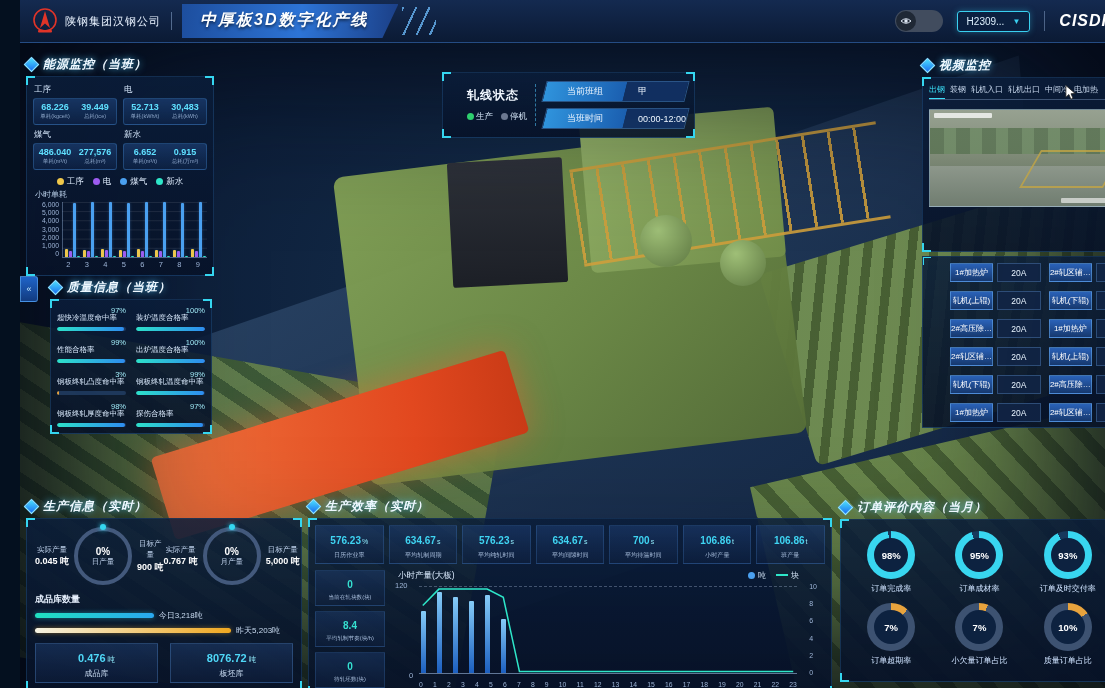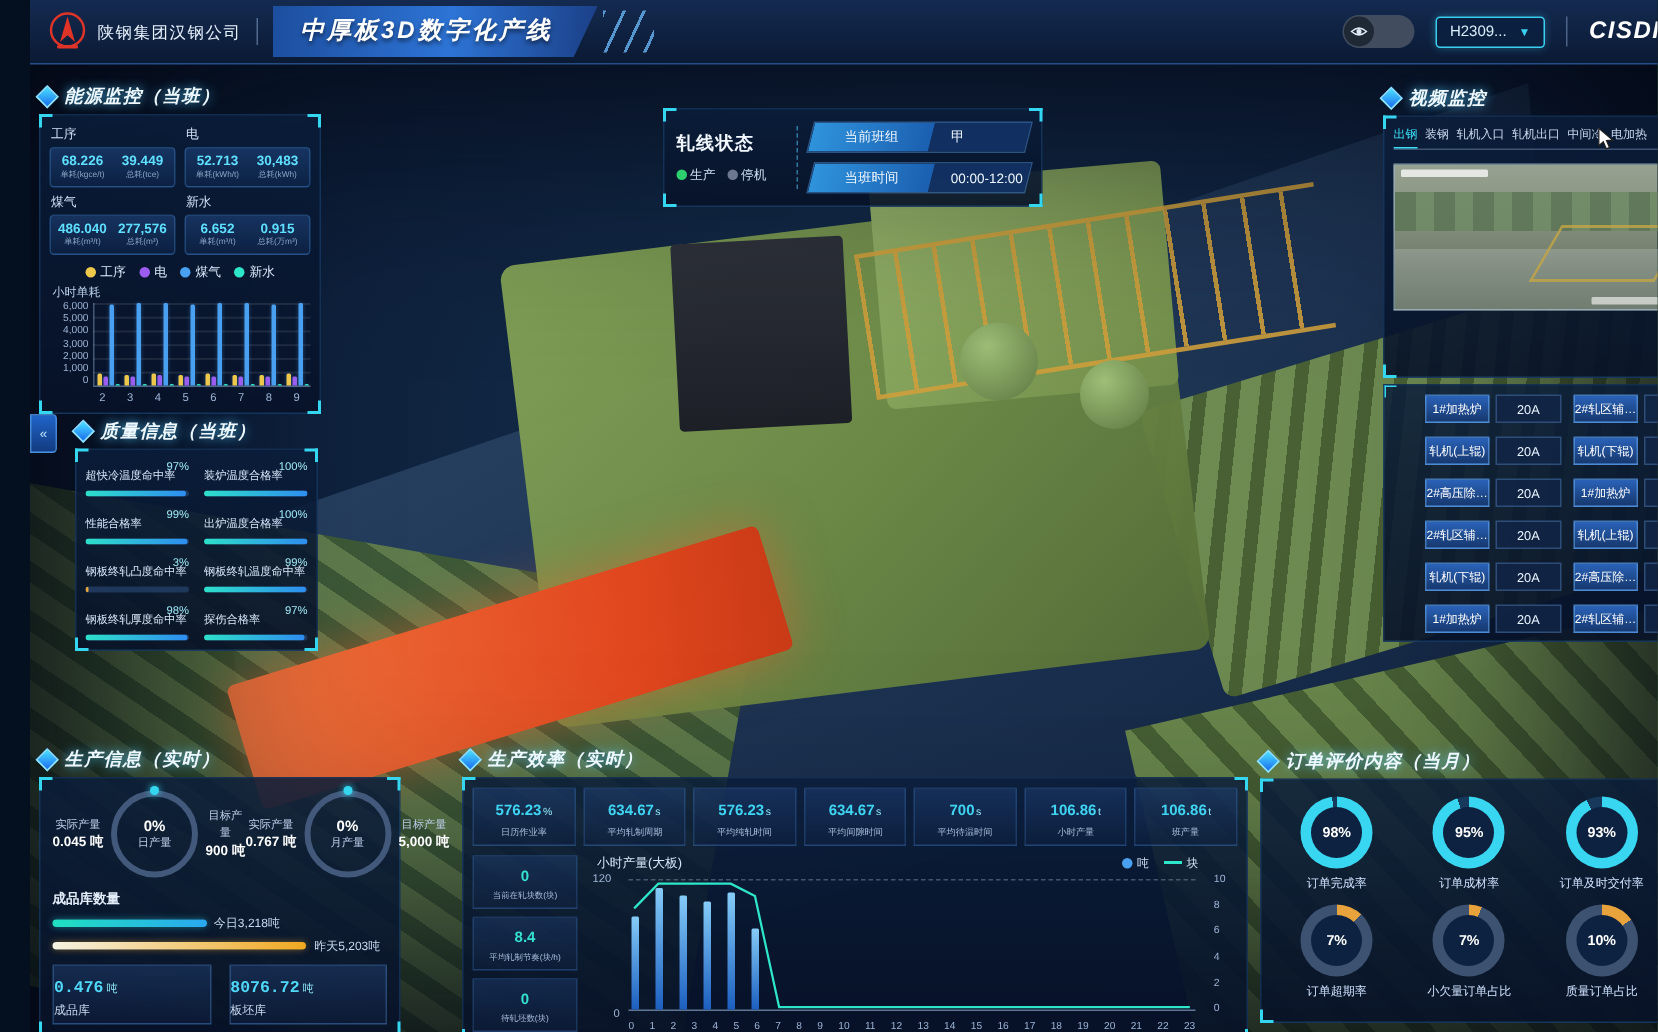--- a/index.html
+++ b/index.html
@@ -70,21 +70,21 @@
   .qlab{font-size:7.5px;color:#d8e8fb;white-space:nowrap;overflow:hidden;max-width:78%;}
   .qpct{position:absolute;right:0;top:0;font-size:7.5px;color:#9fe8f5;}
   .qtrack{height:4px;background:rgba(40,72,115,.65);border-radius:2px;margin-top:3px;overflow:hidden;}
   .qtrack i{display:block;height:100%;border-radius:2px;background:linear-gradient(90deg,#2de0c9,#2e8df0);}
   
   .edgetab{position:absolute;width:16px;height:24px;background:linear-gradient(180deg,#1f64c8,#123b80);border:1px solid rgba(110,190,255,.5);color:#bfe8ff;font-size:9px;display:flex;align-items:center;justify-content:center;z-index:30;cursor:pointer;}
   #ltab{left:0;top:276px;border-radius:0 3px 3px 0;}
   #rtab{right:0;top:272px;border-radius:3px 0 0 3px;}
   
   #p-rolling{left:422px;top:72px;width:253px;height:66px;z-index:25;}
-  #p-rolling .pbody{display:flex;align-items:center;gap:8px;padding:6px 8px;}
+  #p-rolling .pbody{display:flex;align-items:center;gap:8px;padding:6px 24px;}
   .rl-left{width:72px;}
   .rl-title{font-size:12px;font-weight:bold;color:#f2f8ff;letter-spacing:1px;margin-bottom:7px;}
   .rl-leg{display:flex;gap:8px;font-size:8.5px;color:#cfe0f2;white-space:nowrap;}
   .rl-leg i{display:inline-block;width:7px;height:7px;border-radius:50%;margin-right:2px;vertical-align:-1px;}
   .rl-div{height:42px;border-left:1px dashed rgba(80,200,255,.55);}
   .rl-right{flex:1;display:flex;flex-direction:column;gap:6px;}
   .banner{display:flex;height:19px;transform:skewX(-14deg);border:1px solid rgba(90,170,255,.4);overflow:hidden;}
   .b-lab{width:80px;background:linear-gradient(90deg,#2f93dc,#1b5fb0);display:flex;align-items:center;justify-content:center;}
   .b-val{flex:1;background:rgba(19,52,104,.85);display:flex;align-items:center;padding-left:13px;}
   .banner span{transform:skewX(14deg);font-size:9px;color:#eef6ff;white-space:nowrap;}
@@ -101,37 +101,37 @@
   .vstamp{position:absolute;left:4px;top:3px;width:58px;height:5px;background:rgba(255,255,255,.75);border-radius:1px;}
   .vcam{position:absolute;right:4px;bottom:3px;width:46px;height:5px;background:rgba(255,255,255,.6);border-radius:1px;}
   
   #p-equip{left:902px;top:256px;width:197px;height:172px;}
   #p-equip .pbody{overflow:hidden;padding-left:27px;}
   .egrid{display:grid;grid-template-columns:1fr 1fr;column-gap:8px;row-gap:9px;}
   .ecell{display:flex;gap:4px;}
   .echip{flex:1;height:17px;font-size:8px;color:#fff;background:linear-gradient(180deg,#2a62b8,#16386e);border:1px solid rgba(120,190,255,.45);display:flex;align-items:center;justify-content:center;white-space:nowrap;overflow:hidden;cursor:pointer;}
   .evalbox{width:42px;height:17px;font-size:8.5px;color:#e8f4ff;background:rgba(17,36,70,.88);border:1px solid rgba(90,140,200,.4);display:flex;align-items:center;justify-content:center;}
   
-  #p-prod{left:6px;top:498px;width:241px;height:184px;}
+  #p-prod{left:6px;top:498px;width:276px;height:184px;}
   .grow{display:flex;justify-content:space-between;padding:2px 2px 6px;}
   .ggroup{display:flex;align-items:center;gap:5px;}
   .gstack{text-align:center;font-size:7.5px;color:#b9cce6;line-height:1.5;}
   .gstack b{display:block;font-size:9px;color:#fff;white-space:nowrap;}
   .gauge{width:50px;height:50px;border:4px solid #43597c;border-radius:50%;position:relative;display:flex;flex-direction:column;align-items:center;justify-content:center;flex:0 0 auto;}
   .gauge::before{content:'';position:absolute;top:-7px;left:50%;margin-left:-3px;width:6px;height:6px;border-radius:50%;background:#35d6f0;box-shadow:0 0 5px #35d6f0;}
   .gpct{font-size:10px;font-weight:bold;color:#fff;}
   .glab{font-size:7.5px;color:#b9cce6;}
   .stitle{font-size:9px;color:#e4eefb;font-weight:bold;margin:2px 0 4px 2px;}
   .sbarrow{display:flex;align-items:center;gap:5px;margin:4px 2px;}
   .sbar{height:5px;border-radius:3px;}
   .sbar.today{background:linear-gradient(90deg,#20e0c0,#2aa8f0);box-shadow:0 0 5px rgba(40,200,220,.5);}
   .sbar.yest{background:linear-gradient(90deg,#f5f2e2,#f0a820);box-shadow:0 0 5px rgba(240,170,40,.45);}
   .sbarlab{font-size:8px;color:#c8daf0;white-space:nowrap;}
   .sboxes{display:flex;gap:12px;margin:7px 2px 0;}
-  .sbox{flex:1;border:1px solid rgba(90,150,220,.32);background:linear-gradient(180deg,rgba(32,64,115,.5),rgba(14,30,60,.62));padding:4px 0 3px;font-family:Liberation Mono, monospace;}
+  .sbox{flex:1;border:1px solid rgba(90,150,220,.32);background:linear-gradient(180deg,rgba(32,64,115,.5),rgba(14,30,60,.62));padding:4px 0 3px;text-align:center;}
   .sbox b{font-size:11px;color:#4fd8f8;}
   .sbox .su{font-size:7.5px;color:#8fe8f8;margin-left:2px;}
   .sbox .sl{display:block;font-size:8px;color:#c8daf0;margin-top:2px;}
   
   #p-eff{left:288px;top:498px;width:524px;height:184px;}
   .cards{display:grid;grid-template-columns:repeat(7,1fr);gap:5px;}
   .card{background:linear-gradient(180deg,rgba(32,66,122,.48),rgba(14,32,64,.55));border:1px solid rgba(80,150,230,.22);text-align:center;padding:4px 1px 3px;overflow:hidden;}
   .card b{font-size:10px;color:#3fd4f2;white-space:nowrap;}
   .card .cu{font-size:7px;color:#8fe8f8;margin-left:1px;}
   .card .cl{display:block;font-size:6.8px;color:#a8bedc;white-space:nowrap;transform:scale(.9);margin-top:2px;}

